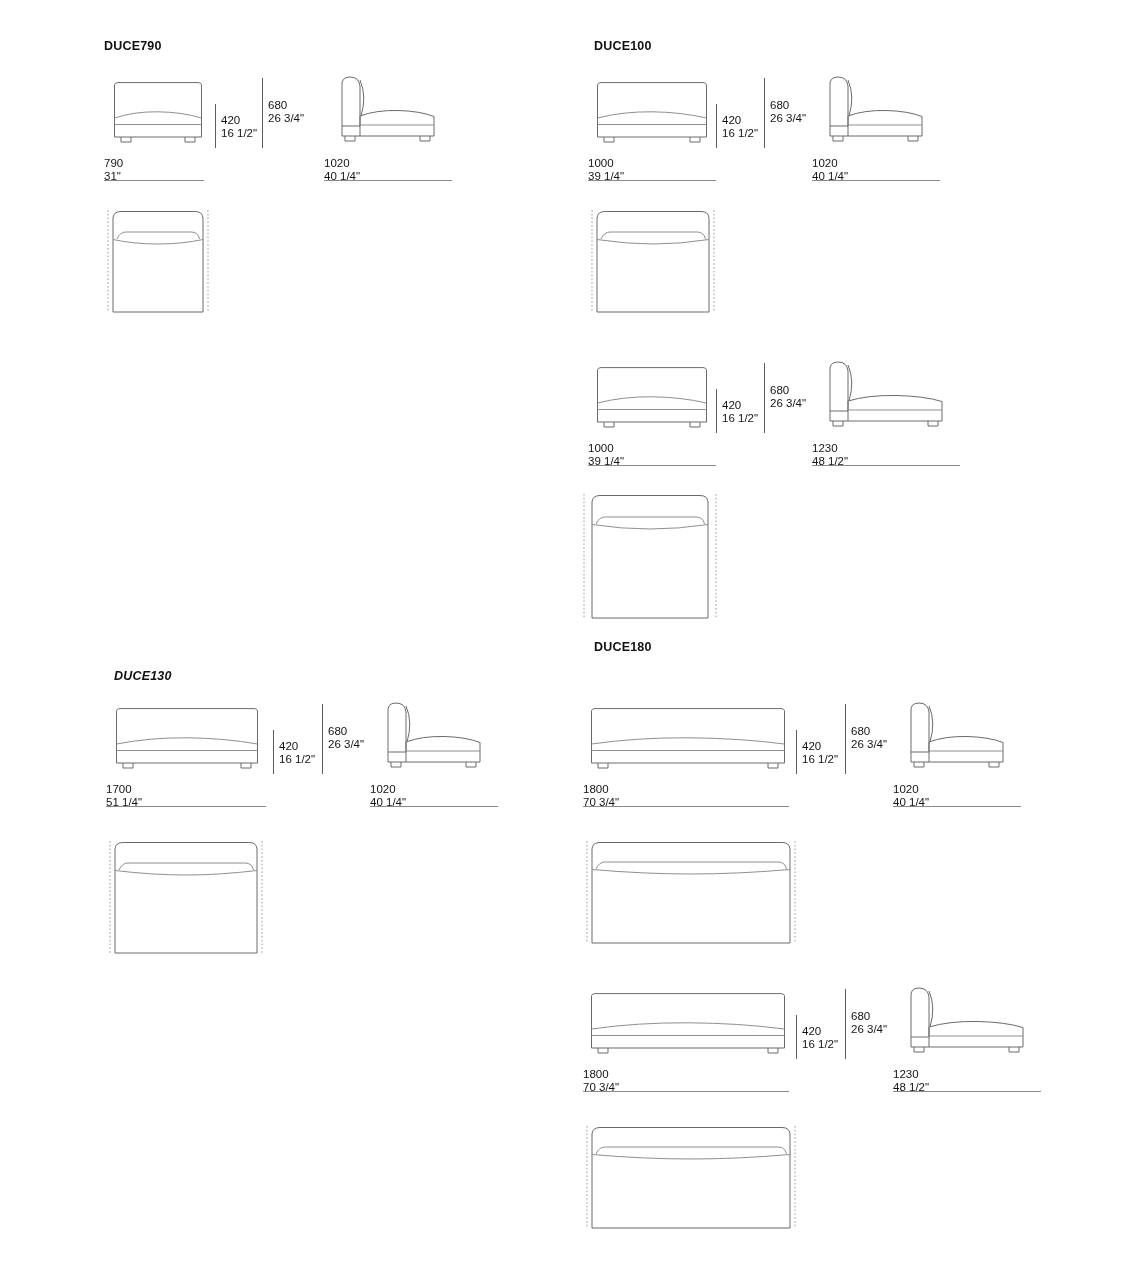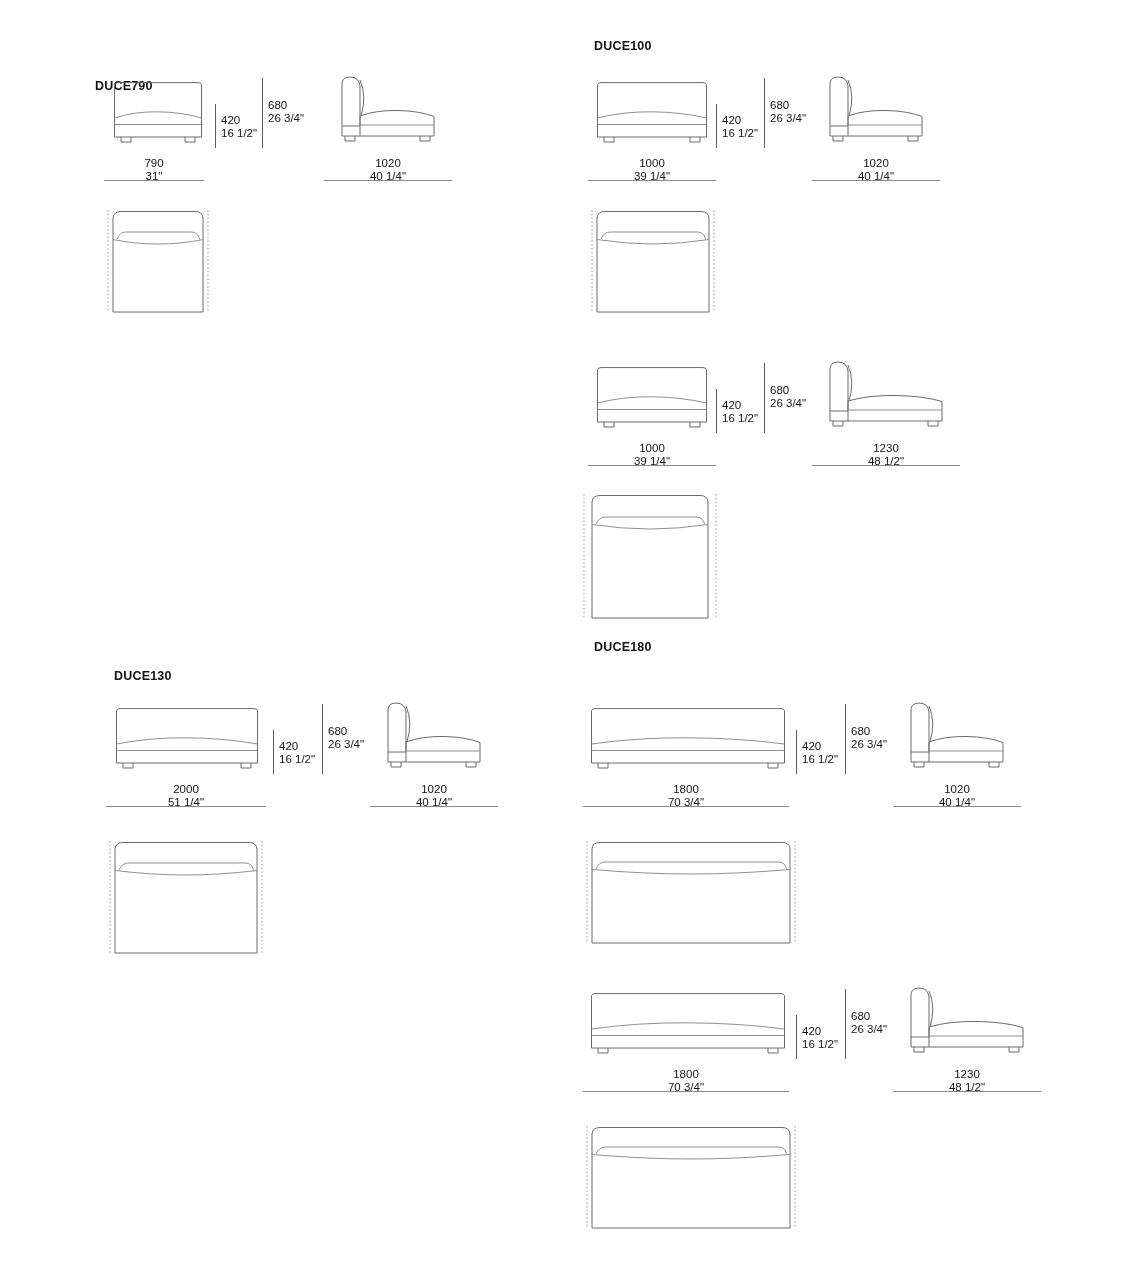--- a/index.html
+++ b/index.html
@@ -20,37 +20,37 @@
   }
 
   
   .fig{position:absolute;}
   .fig svg{display:block;overflow:visible;}
 
   
   .dim{
     position:absolute;
     font-size:11.5px;line-height:13.4px;
-    color:#141414;text-align:center;white-space:nowrap;
+    color:#141414;text-align:left;white-space:nowrap;
   }
   .dim span{display:block;}
 
   
   .vrule{position:absolute;width:1px;background:#5c5c5c;}
   
   .hrule{position:absolute;height:1px;background:#8a8a8a;}
 </style>
 </head>
 <body>
 
 <div class="sheet">
 
   <div class="module">
 
-    <div class="module-title" style="left:95px;top:39px;margin-top:40px;">DUCE790</div>
+    <div class="module-title" style="left:104px;top:39px;">DUCE790</div>
 
     <div class="fig" style="left:112px;top:80px;">
       <svg width="92" height="72" viewBox="0 0 92 72">
         <g fill="none" stroke="#6a6a6a" stroke-width="1">
           <path d="M2.5 6 Q2 3 6 2.6 L86 2.6 Q90 3 89.5 6 L89.5 57 L2.5 57 Z"></path>
         </g>
         <g fill="none" stroke="#8f8f8f" stroke-width="1">
           <path d="M2.6 38 Q22 31.5 46 31.8 Q70 32.1 89.4 38"></path>
           <path d="M2.6 44.5 L89.4 44.5"></path>
         </g>
@@ -262,40 +262,40 @@
         <g fill="none" stroke="#8f8f8f" stroke-width="1">
           <path d="M16 34 Q19 27 25 27 L116 27 Q123 27 124.5 34"></path>
           <path d="M12 34.5 Q42 39 70 39 Q98 39 128 34.5"></path>
         </g>
       </svg>
     </div>
   </div>
 
   <div class="module">
 
-    <div class="module-title" style="left:114px;top:669px;">DUCE130</div>
+    <div class="module-title" style="left:114px;top:669px;font-style:italic;">DUCE130</div>
 
     <div class="fig" style="left:114px;top:706px;">
       <svg width="146" height="72" viewBox="0 0 146 72">
         <g fill="none" stroke="#6a6a6a" stroke-width="1">
           <path d="M2.5 6 Q2 3 6 2.6 L140 2.6 Q144 3 143.5 6 L143.5 57 L2.5 57 Z"></path>
         </g>
         <g fill="none" stroke="#8f8f8f" stroke-width="1">
           <path d="M2.6 38 Q36 31.5 73 31.8 Q110 32.1 143.4 38"></path>
           <path d="M2.6 44.5 L143.4 44.5"></path>
         </g>
         <g fill="none" stroke="#6a6a6a" stroke-width="1">
           <path d="M9 57 L9 62 L19 62 L19 57"></path>
           <path d="M127 57 L127 62 L137 62 L137 57"></path>
         </g>
       </svg>
     </div>
     <div class="hrule" style="left:106px;top:806px;width:160px;"></div>
     <div class="dim" style="left:106px;top:783px;width:160px;">
-      <span>2000</span>
+      <span>1700</span>
       <span>51 1/4"</span>
     </div>
 
     <div class="vrule" style="left:273px;top:730px;height:44px;"></div>
     <div class="dim" style="left:279px;top:740px;width:40px;text-align:left;">
       <span>420</span>
       <span>16 1/2"</span>
     </div>
 
     <div class="vrule" style="left:322px;top:704px;height:70px;"></div>

